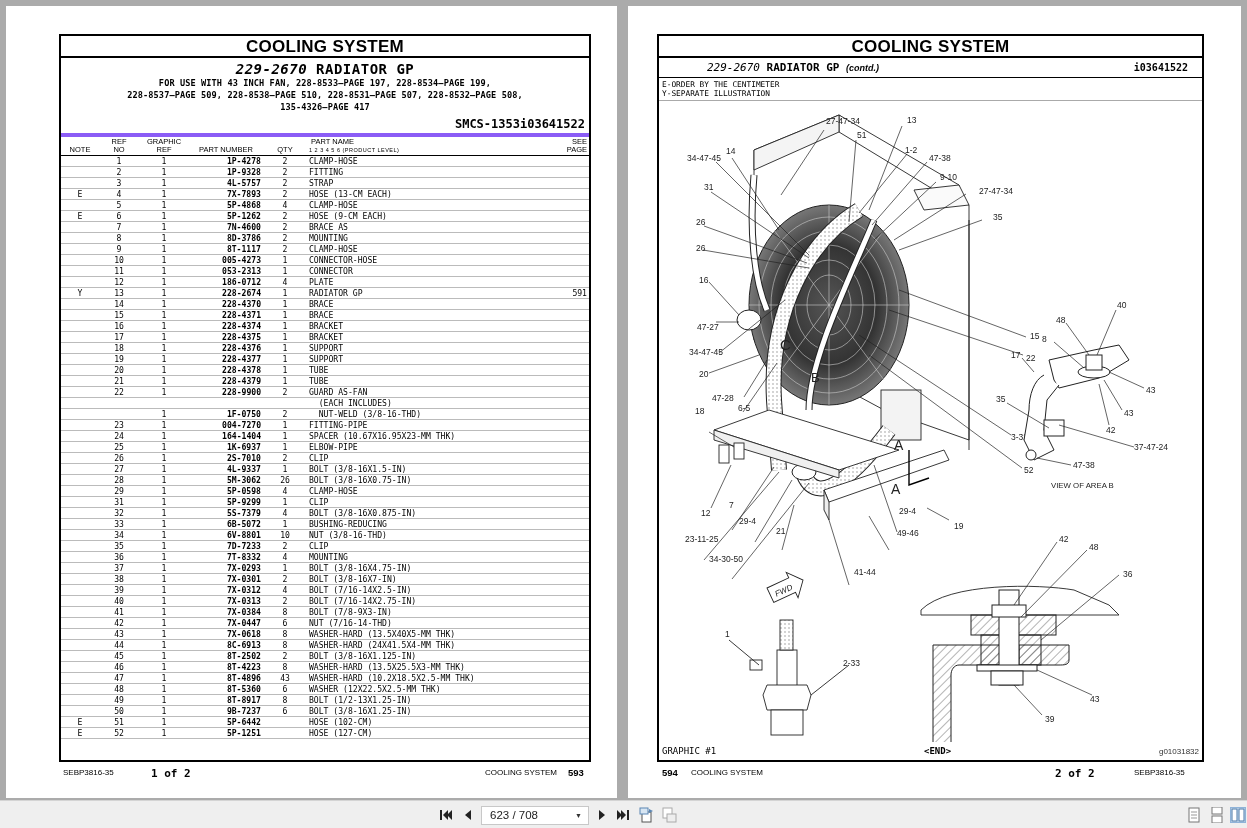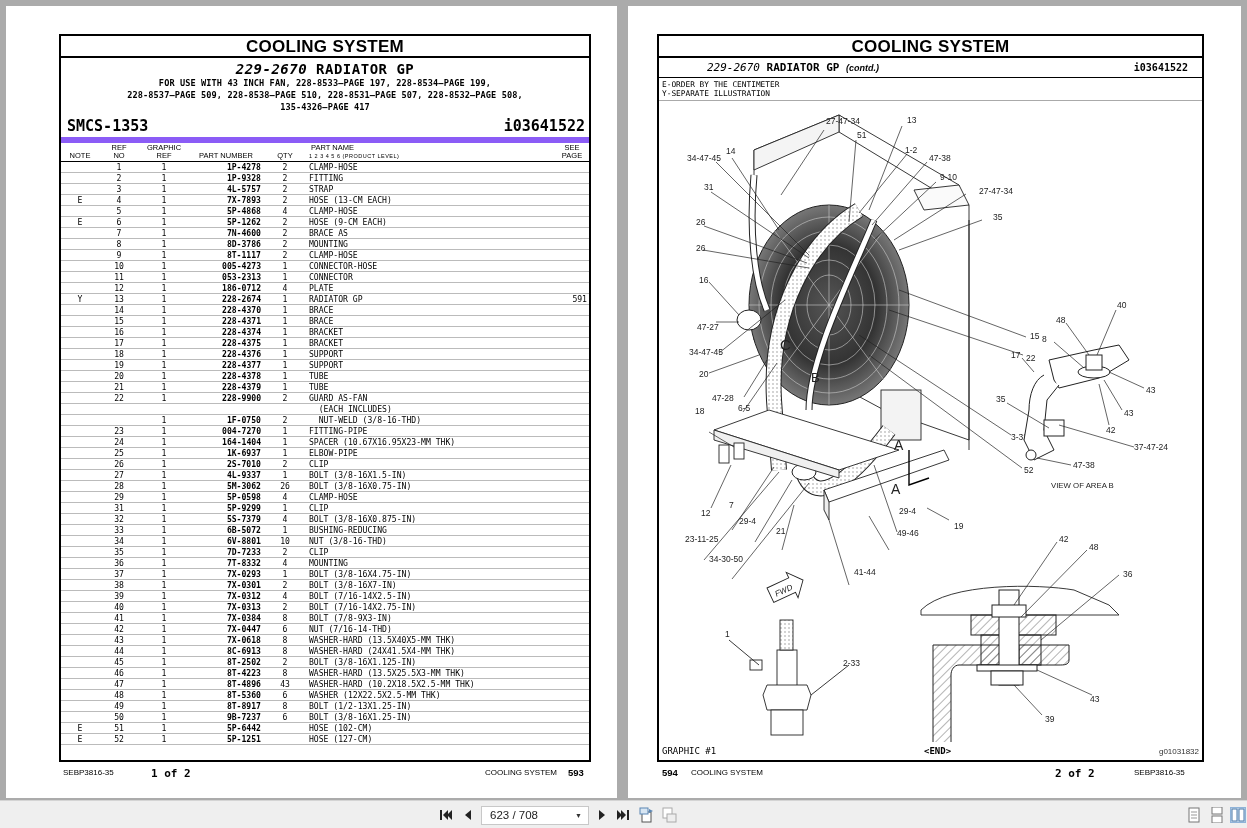--- a/index.html
+++ b/index.html
@@ -11,21 +11,21 @@
 
   .frame { position: absolute; border: 2px solid #000; }
   .left .frame { left: 53px; top: 28px; width: 532px; height: 728px; }
   .right .frame { left: 29px; top: 28px; width: 547px; height: 728px; }
 
   .sys-title { height: 22px; border-bottom: 2px solid #000; text-align: center; font-size: 17px; font-weight: bold; line-height: 21px; letter-spacing: 0.3px; }
   .gp-head { text-align: center; padding-top: 3px; }
   .gp-title { font-size: 14px; font-weight: bold; font-family: "DejaVu Sans Mono", monospace; letter-spacing: 0.5px; }
   .gp-title .num { font-style: italic; font-weight: bold; }
   .gp-sub { font-family: "DejaVu Sans Mono", monospace; font-size: 8.6px; font-weight: bold; line-height: 12px; letter-spacing: 0.1px; text-align: center; }
-  .smcs-row { display: flex; justify-content: space-between; padding: 4px 4px 2px 6px; font-family: "DejaVu Sans Mono", monospace; font-size: 15px; font-weight: bold; border-bottom: 6px solid #8b5cf6; }
+  .smcs-row { display: flex; justify-content: flex-end; padding: 4px 4px 2px 6px; font-family: "DejaVu Sans Mono", monospace; font-size: 12px; font-weight: bold; border-bottom: 4px solid #8b5cf6; }
 
   table.parts { width: 100%; border-collapse: collapse; font-family: "DejaVu Sans Mono", monospace; font-size: 8.1px; }
   table.parts th { font-family: "Liberation Sans", sans-serif; font-size: 7.5px; font-weight: normal; vertical-align: bottom; padding: 1px 2px; line-height: 8px; border-bottom: 1px solid #000; }
   table.parts td { height: 11px; line-height: 10px; padding: 0 2px; border-bottom: 1px solid #bbb; white-space: nowrap; }
   .c-note { width: 38px; text-align: center; margin-top: 24px; }
   .c-ref { width: 40px; text-align: center; }
   .c-gr { width: 50px; text-align: center; }
   .c-pn { width: 78px; text-align: right; font-weight: bold; padding-right: 6px !important; }
   .c-qty { width: 36px; text-align: center; }
   .c-name { text-align: left; padding-left: 6px !important; }
@@ -80,21 +80,21 @@
       </div>
       <table class="parts">
         <thead>
           <tr>
             <th class="c-note"><span>NOTE</span></th>
             <th class="c-ref"><span>REF</span><br><span>NO</span></th>
             <th class="c-gr"><span>GRAPHIC</span><br><span>REF</span></th>
             <th class="c-pn" style="text-align:center;font-weight:normal"><span>PART NUMBER</span></th>
             <th class="c-qty"><span>QTY</span></th>
             <th class="c-name"><span style="padding-left:2px">PART NAME</span><br><span class="lvl">1   2   3   4   5   6   (PRODUCT LEVEL)</span></th>
-            <th class="c-see" style="text-align:center"><span>SEE</span><br><span>PAGE</span></th>
+            <th class="c-see" style="text-align:right"><span>SEE</span><br><span>PAGE</span></th>
           </tr>
         </thead>
         <tbody id="parts-body">
             <tr>
               <td class="c-note"></td>
               <td class="c-ref">1</td>
               <td class="c-gr">1</td>
               <td class="c-pn">1P-4278</td>
               <td class="c-qty">2</td>
               <td class="c-name" style="white-space: pre;">CLAMP-HOSE</td>

